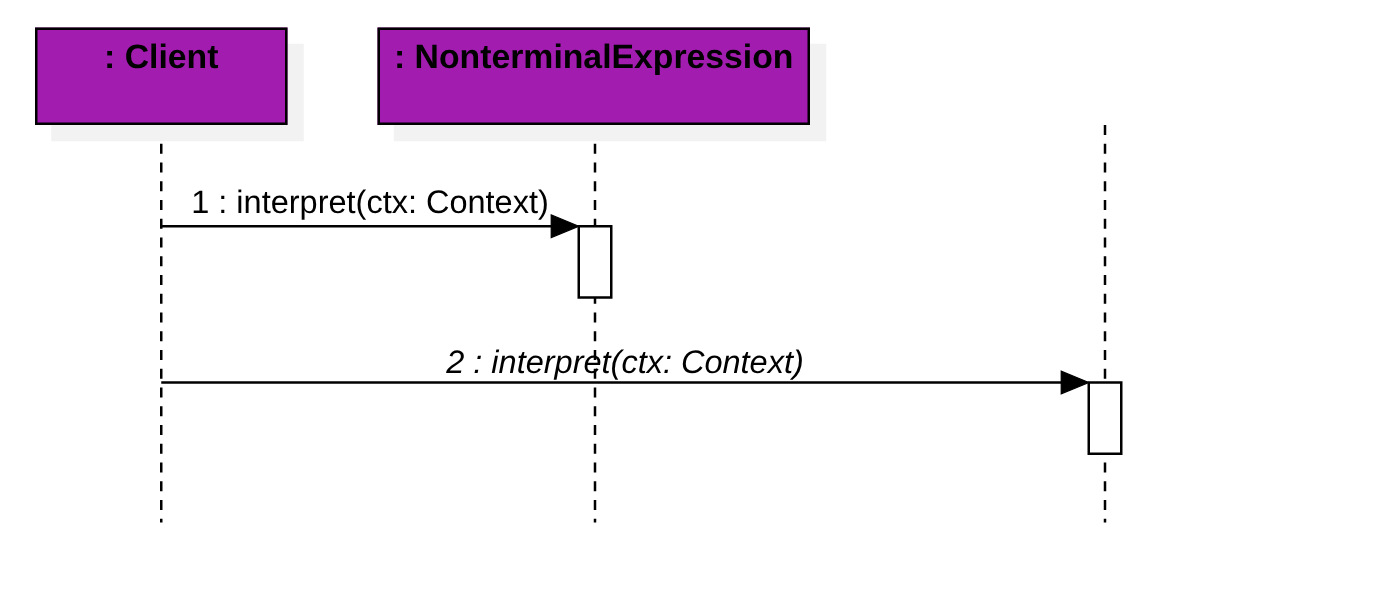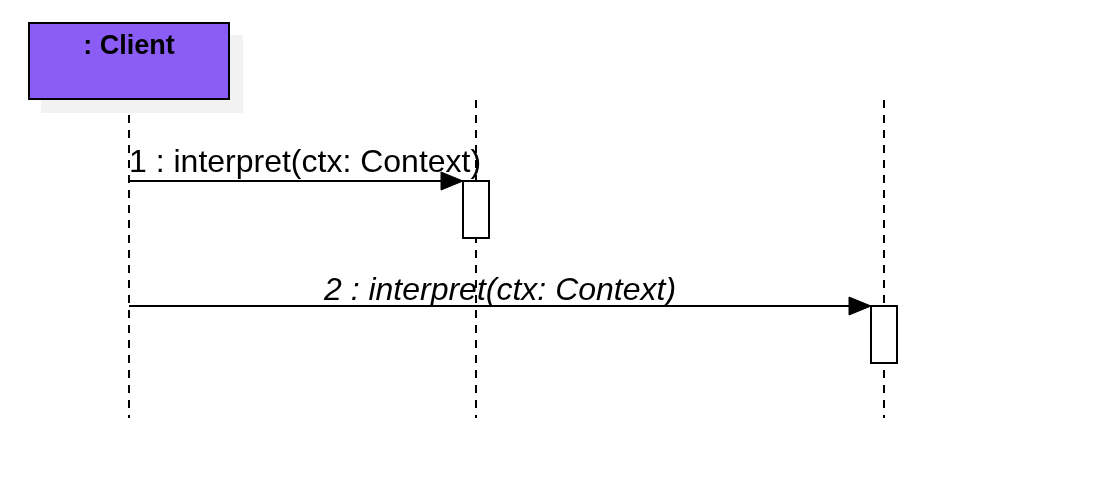--- a/index.html
+++ b/index.html
@@ -20,38 +20,38 @@
     left: 0;
     top: 0;
     width: 1112px;
     height: 492px;
   }
   .actor-box {
     position: absolute;
     top: 22px;
     height: 78px;
     box-sizing: border-box;
-    background: #8b5cf6;
+    background: #a21caf;
     border: 2px solid #000000;
     box-shadow: 13px 13px 0 0 #f2f2f2;
     text-align: center;
     padding-top: 6px;
     font-weight: bold;
     font-size: 27px;
     line-height: 31px;
     color: #000000;
     white-space: nowrap;
   }
   .actor-box.client        { left: 28px;  width: 202px; }
   .actor-box.nonterminal   { left: 302px; width: 346px; }
   .actor-box.terminal      { left: 733px; width: 302px; }
   .msg-label {
     position: absolute;
     text-align: center;
-    font-size: 32px;
+    font-size: 26px;
     line-height: 32px;
     color: #000000;
     white-space: nowrap;
     pointer-events: none;
   }
   .msg-label.m1 { left: 129px; width: 334px; top: 145px; }
   .msg-label.m2 { left: 129px; width: 742px; top: 273px; font-style: italic; }
 </style>
 </head>
 <body>
@@ -71,19 +71,22 @@
     <polygon points="463,181 441,172 441,190" fill="#000000" stroke="#000000"></polygon>
 
     <line x1="129" y1="306" x2="852" y2="306" stroke="#000000" stroke-width="2"></line>
     <polygon points="871,306 849,297 849,315" fill="#000000" stroke="#000000"></polygon>
   </svg>
 
   <div class="actor-box client">
     <span>: Client</span>
   </div>
 
+  <div class="actor-box nonterminal">
+    <span>: NonterminalExpression</span>
+  </div>
 
 
   <div class="msg-label m1">1 : interpret(ctx: Context)</div>
 
   <div class="msg-label m2">2 : interpret(ctx: Context)</div>
 
 </div>
 
 </body></html>

